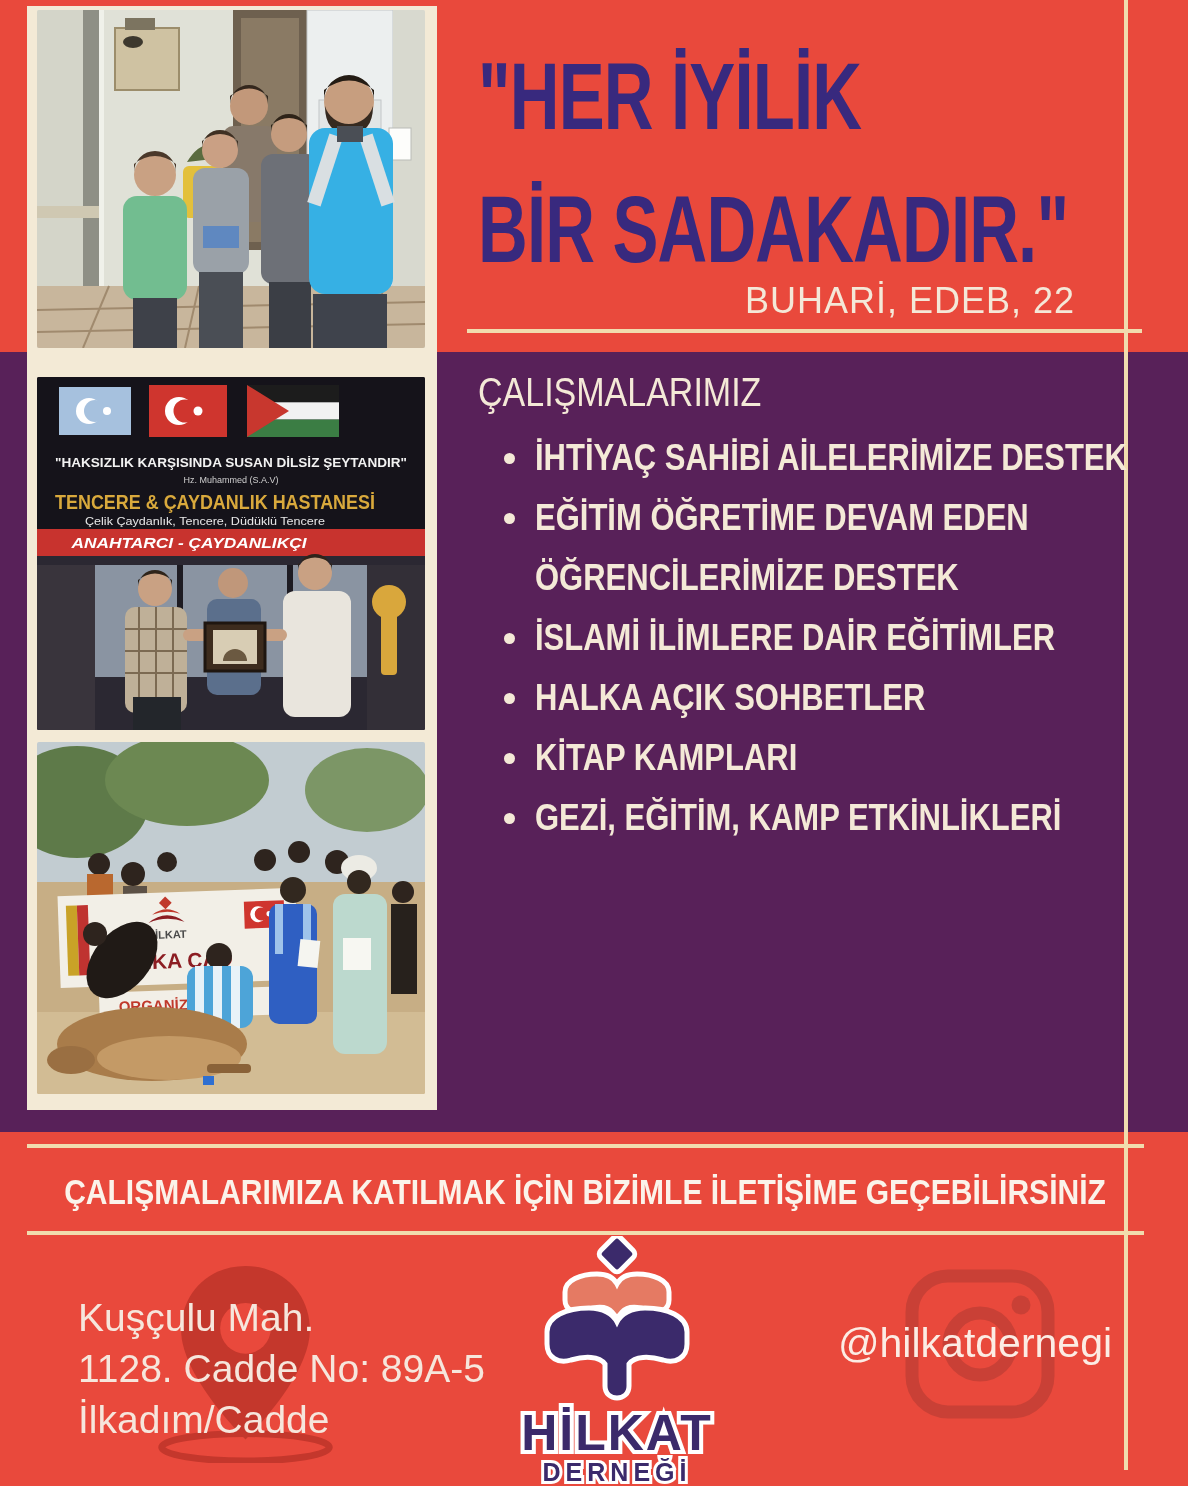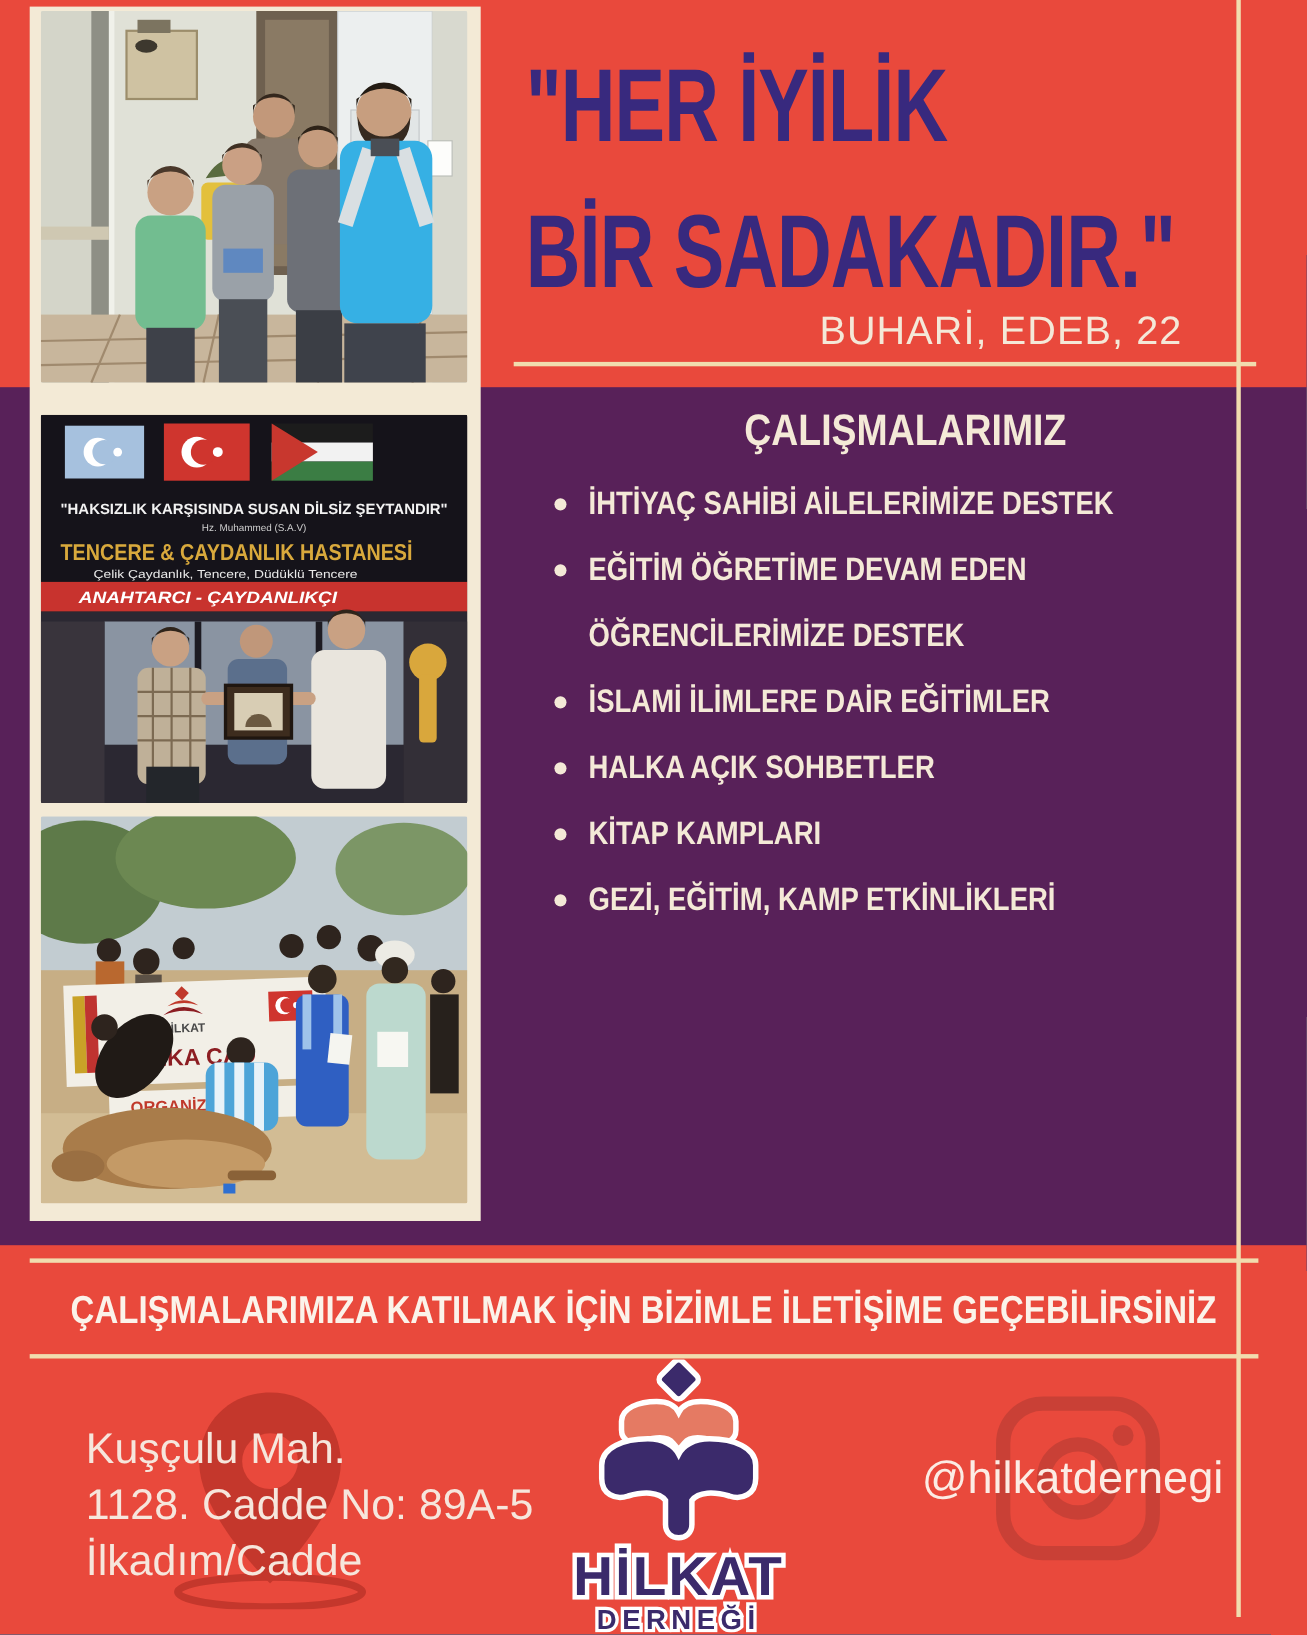--- a/index.html
+++ b/index.html
@@ -25,24 +25,24 @@
   .gap1{height:29px;}
   .gap2{height:12px;}
   
   .quote{left:478px;top:30px;width:700px;z-index:3;
          font-weight:bold;font-size:82px;line-height:116px;letter-spacing:-1px;
          color:#38297E;transform:scale(0.84,1.15);transform-origin:left top;white-space:nowrap;}
   .attribution{left:475px;top:280px;width:600px;text-align:right;z-index:3;
          font-size:36px;color:#F4E8D8;letter-spacing:1px;}
   
   .works{left:478px;top:370px;width:690px;z-index:3;color:#F4E9D7;}
-  .works-heading{font-weight:bold;font-size:34px;line-height:44px;margin:0 0 14px 0;text-align:center;}
+  .works-heading{font-weight:normal;font-size:34px;line-height:44px;margin:0 0 14px 0;}
   .works ul{list-style:none;margin:0;padding:0;}
   .work-item{position:relative;padding-left:57px;}
-  .wline{height:60px;line-height:60px;font-weight:bold;font-size:25px;white-space:nowrap;}
+  .wline{height:60px;line-height:60px;font-weight:bold;font-size:31px;white-space:nowrap;}
   .dot{position:absolute;left:26px;top:25px;width:11px;height:11px;border-radius:50%;background:#F4E9D7;}
   .stretch{display:inline-block;transform:scaleY(1.18);transform-origin:center;}
   
   .contact-banner{left:30px;top:1160px;width:1110px;text-align:center;z-index:3;
       font-weight:bold;font-size:30px;line-height:64px;color:#FBF3EA;white-space:nowrap;}
   
   .pin{left:148px;top:1258px;z-index:2;}
   .address{left:78px;top:1292px;z-index:3;font-size:39px;line-height:51px;color:#F6E6DC;}
   .logo{left:512px;top:1236px;z-index:3;}
   .ig-icon{left:900px;top:1264px;z-index:2;opacity:0.8;}

